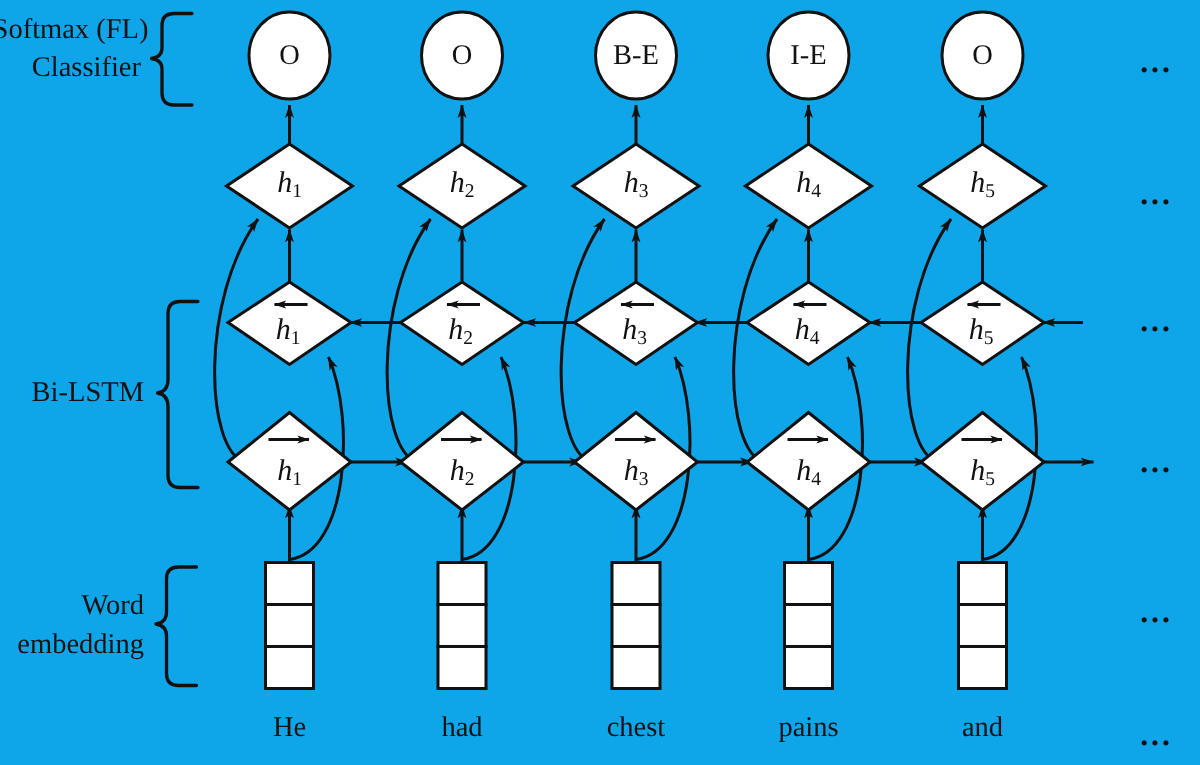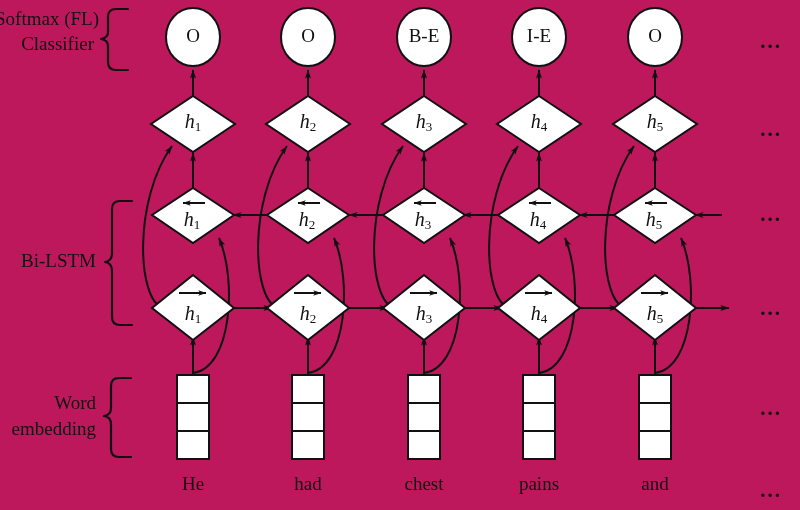--- a/index.html
+++ b/index.html
@@ -4,21 +4,21 @@
 <style>
   html, body {
     margin: 0;
     padding: 0;
     background: #ffffff;
   }
   #page {
     position: relative;
     width: 800px;
     height: 510px;
-    background: #be185d;
+    background: #0ea5e9;
     overflow: hidden;
     font-family: "Liberation Serif", "DejaVu Serif", serif;
   }
   svg#diagram {
     position: absolute;
     top: 0;
     left: 0;
     width: 800px;
     height: 510px;
   }

